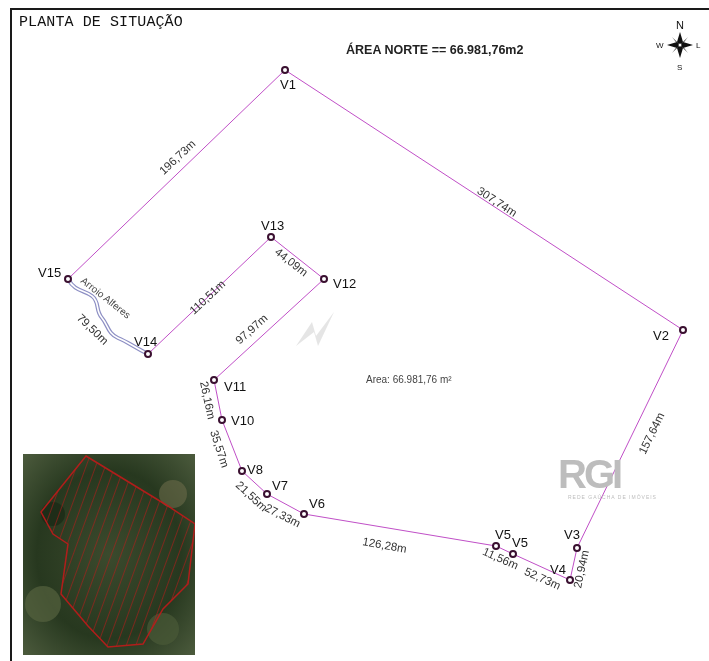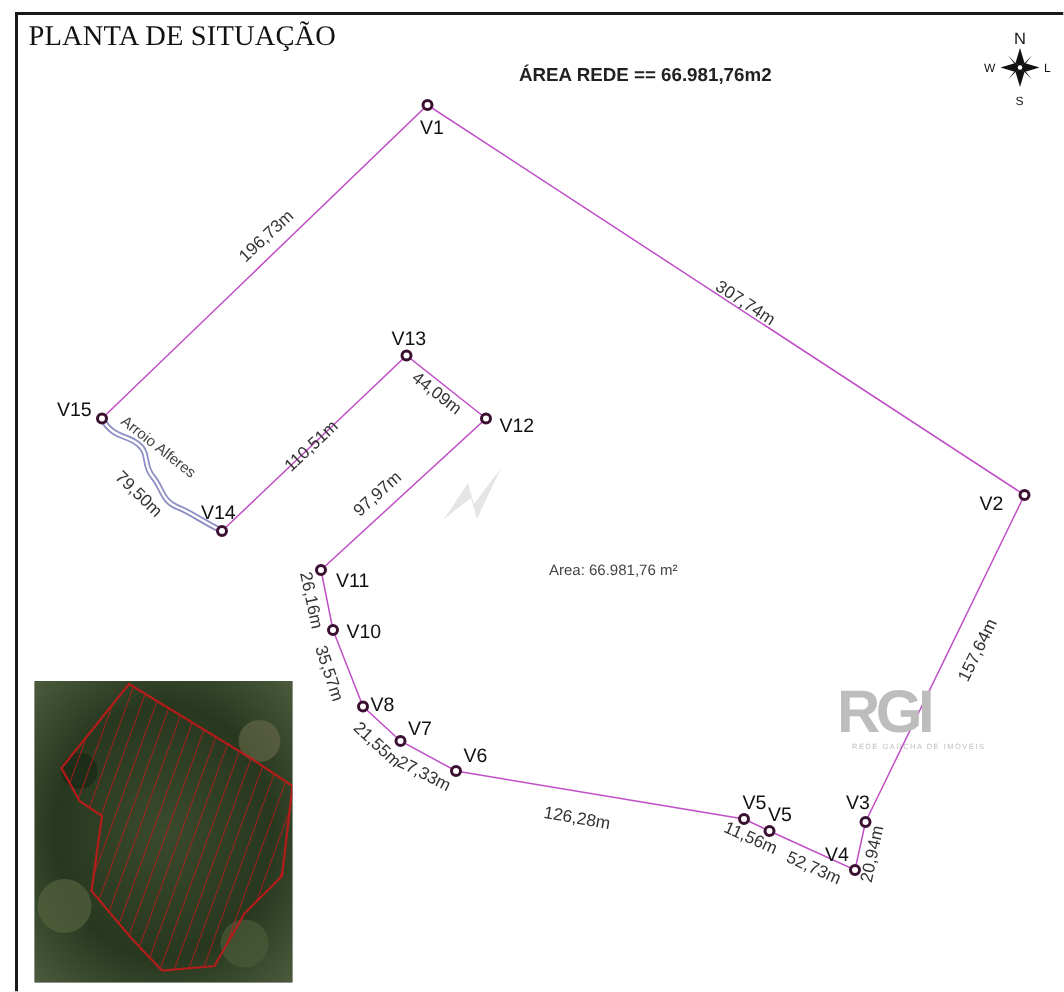--- a/index.html
+++ b/index.html
@@ -1,36 +1,36 @@
 <!DOCTYPE html>
 <html><head>
 <meta charset="utf-8">
 <style>
   html, body { margin:0; padding:0; background:#ffffff; }
   body { width:709px; height:661px; position:relative; overflow:hidden; font-family:"DejaVu Sans", sans-serif; }
   .frame-top { position:absolute; left:10px; top:8px; width:699px; height:2px; background:#1a1a1a; }
   .frame-left { position:absolute; left:10px; top:8px; width:2px; height:653px; background:#1a1a1a; }
-  .title { position:absolute; left:19px; top:14px; font-family:Liberation Serif, serif; font-size:19px; color:#111; letter-spacing:0.1px; }
+  .title { position:absolute; left:19px; top:14px; font-family:Liberation Mono, monospace; font-size:15px; color:#111; letter-spacing:0.1px; }
   .area-title { position:absolute; left:346px; top:43px; font-family:"Liberation Sans", sans-serif; font-weight:bold; font-size:12.5px; color:#222; }
   svg.map { position:absolute; left:0; top:0; }
   .vlabel { font-family:"Liberation Sans", sans-serif; font-size:13px; fill:#111; }
   .dlabel { font-family:"Liberation Sans", sans-serif; font-size:11.5px; fill:#333; }
   .alabel { font-family:"Liberation Sans", sans-serif; font-size:10px; fill:#444; }
   .compass { position:absolute; left:656px; top:18px; width:50px; height:56px; }
   .thumb { position:absolute; left:23px; top:454px; width:172px; height:201px; background:#2d3b26; overflow:hidden; }
   .logo { position:absolute; left:558px; top:452px;text-align:center; }
 </style>
 </head>
 <body>
 
 <div class="frame-top"></div>
 <div class="frame-left"></div>
 
 <div class="title">PLANTA DE SITUAÇÃO</div>
-<div class="area-title">ÁREA REDE == 66.981,76m2</div>
+<div class="area-title">ÁREA NORTE == 66.981,76m2</div>
 
 <svg class="map" width="709" height="661">
 
   <polyline points="68,279 285,70 683,330 577,548 570,580 513,554 496,546 304,514 267,494 242,471 222,420 214,380 324,279 271,237 148,354" fill="none" stroke="#c04fc7" stroke-width="1"></polyline>
 
   <g>
     <path d="M68,279 C75,292 85,290 92,296 C100,302 95,310 102,318 C108,325 108,334 118,338 C128,342 132,346 148,354" fill="none" stroke="#8d8fc4" stroke-width="4"></path>
     <path d="M68,279 C75,292 85,290 92,296 C100,302 95,310 102,318 C108,325 108,334 118,338 C128,342 132,346 148,354" fill="none" stroke="#ffffff" stroke-width="1.6"></path>
   </g>
   <text class="alabel" transform="translate(80,282) rotate(38)">Arroio  Alferes</text>

